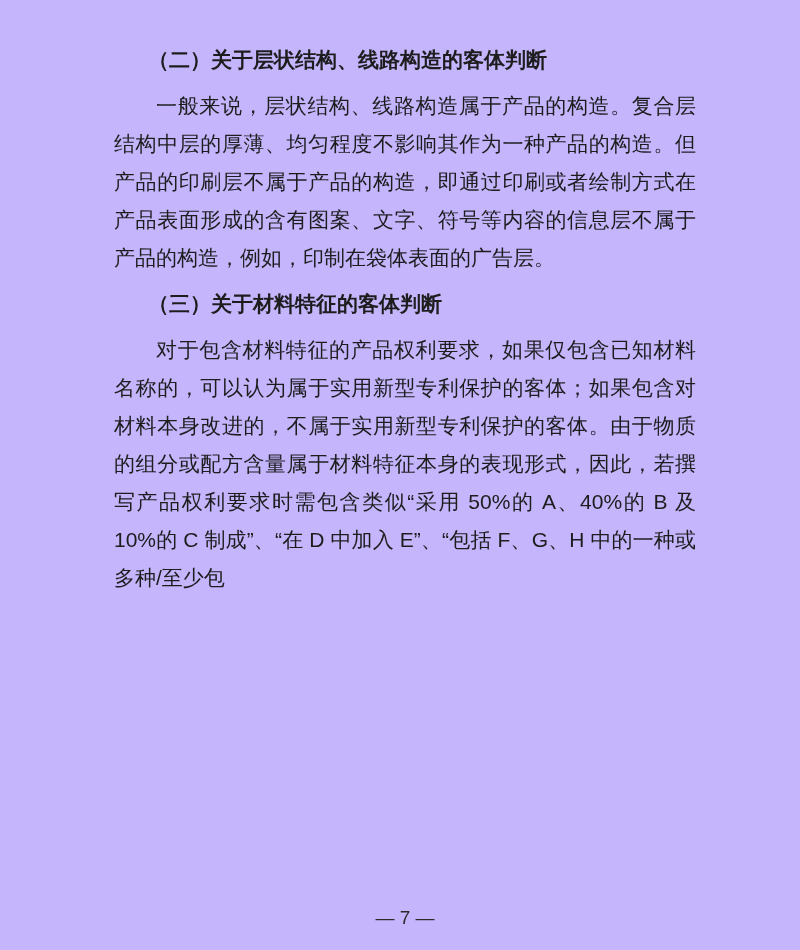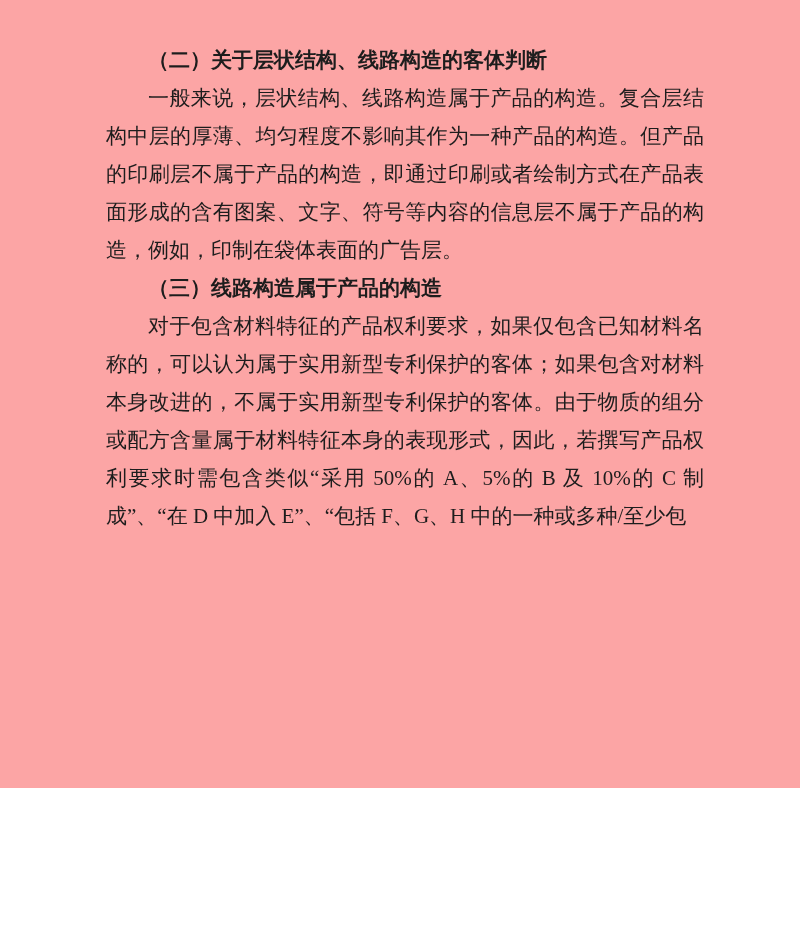--- a/index.html
+++ b/index.html
@@ -3,24 +3,24 @@
 <meta charset="utf-8">
 <style>
   html, body {
     margin: 0;
     padding: 0;
     background: #ffffff;
   }
   .page {
     position: relative;
     width: 800px;
-    height: 788px;
-    background: #fca5a5;
+    height: 950px;
+    background: #c4b5fd;
     color: #1d1d1d;
-    font-family: Liberation Serif, serif;
+    font-family: Liberation Sans, sans-serif;
     overflow: hidden;
   }
   .text-block {
     position: absolute;
     left: 106px;
     top: 41px;
     width: 598px;
     font-size: 21px;
     line-height: 38px;
     text-align: justify;
@@ -28,38 +28,38 @@
     overflow-wrap: break-word;
   }
   .doc-heading {
     margin: 0;
     text-indent: 2em;
     font-size: 21px;
     font-weight: bold;
     line-height: 38px;
   }
   .doc-paragraph {
-    margin: 0;
+    margin: 8px;
     text-indent: 2em;
   }
   .page-footer {
     position: absolute;
     left: 106px;
     top: 906px;
     width: 598px;
     text-align: center;
     font-size: 19px;
     line-height: 24px;
     color: #2a2a2a;
   }
 </style>
 </head>
 <body>
 
 <div class="page">
   <div class="text-block">
     <h3 class="doc-heading">（二）关于层状结构、线路构造的客体判断</h3>
     <p class="doc-paragraph">一般来说，层状结构、线路构造属于产品的构造。复合层结构中层的厚薄、均匀程度不影响其作为一种产品的构造。但产品的印刷层不属于产品的构造，即通过印刷或者绘制方式在产品表面形成的含有图案、文字、符号等内容的信息层不属于产品的构造，例如，印制在袋体表面的广告层。</p>
-    <h3 class="doc-heading">（三）线路构造属于产品的构造</h3>
-    <p class="doc-paragraph">对于包含材料特征的产品权利要求，如果仅包含已知材料名称的，可以认为属于实用新型专利保护的客体；如果包含对材料本身改进的，不属于实用新型专利保护的客体。由于物质的组分或配方含量属于材料特征本身的表现形式，因此，若撰写产品权利要求时需包含类似“采用 50%的 A、5%的 B 及 10%的 C 制成”、“在 D 中加入 E”、“包括 F、G、H 中的一种或多种/至少包</p>
+    <h3 class="doc-heading">（三）关于材料特征的客体判断</h3>
+    <p class="doc-paragraph">对于包含材料特征的产品权利要求，如果仅包含已知材料名称的，可以认为属于实用新型专利保护的客体；如果包含对材料本身改进的，不属于实用新型专利保护的客体。由于物质的组分或配方含量属于材料特征本身的表现形式，因此，若撰写产品权利要求时需包含类似“采用 50%的 A、40%的 B 及 10%的 C 制成”、“在 D 中加入 E”、“包括 F、G、H 中的一种或多种/至少包</p>
   </div>
   <div class="page-footer">— 7 —</div>
 </div>
 
 </body></html>

